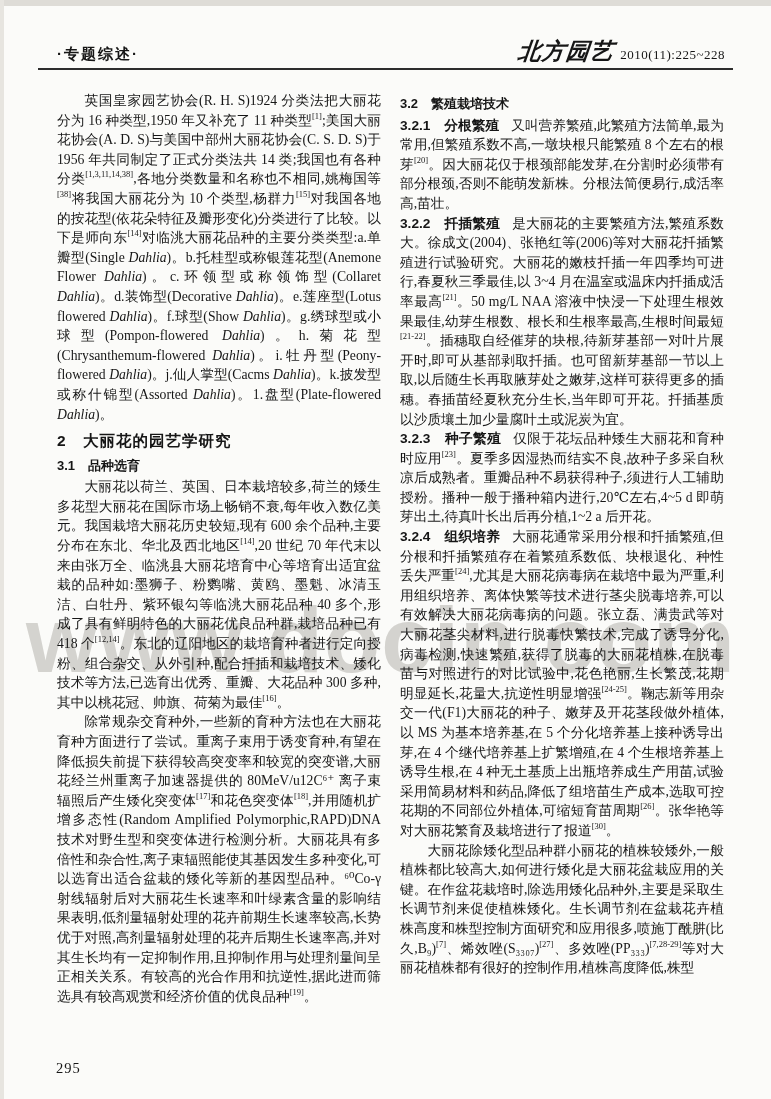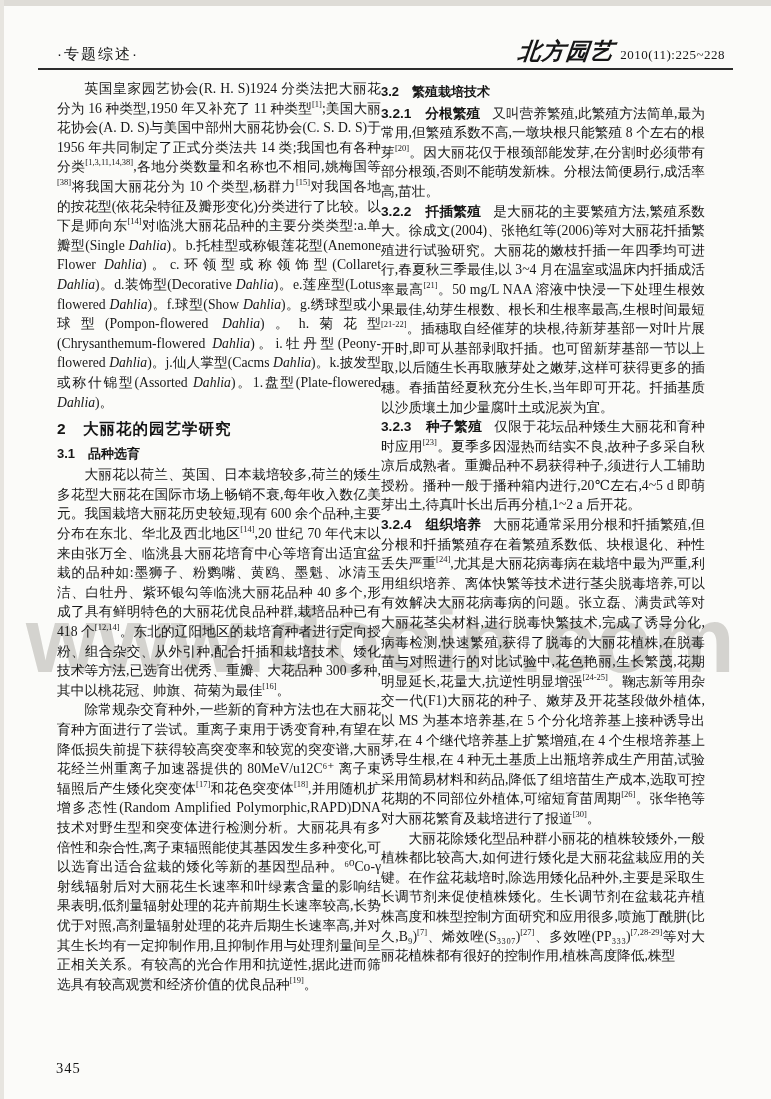--- a/index.html
+++ b/index.html
@@ -12,21 +12,21 @@
   .page{position:absolute;inset:0;background:#fbfbf9;}
   .scan-edge-top{position:absolute;top:0;left:0;right:0;height:6px;background:#dedcd7;}
   .scan-edge-left{position:absolute;top:0;left:0;width:4px;bottom:0;background:#e7e5e0;}
 
   .header{
     position:absolute;left:57px;right:46px;top:36px;height:30px;
     display:flex;justify-content:space-between;align-items:baseline;z-index:3;
   }
   .col-label{
     font-family:"Liberation Sans","DejaVu Sans",sans-serif;
-    font-weight:normal;font-size:15px;letter-spacing:2px;
+    font-weight:bold;font-size:15px;letter-spacing:2px;
   }
   .journal-block{display:flex;align-items:baseline;gap:6px;}
   .journal-name{
     font-size:23px;font-weight:bold;font-style:italic;
     font-family:"DejaVu Serif","Liberation Serif",serif;
     transform:skewX(-6deg);letter-spacing:1px;
   }
   .issue-info{font-size:13px;letter-spacing:0.5px;}
   .header-rule{
     position:absolute;left:38px;right:38px;top:68px;height:0;
@@ -34,22 +34,22 @@
   }
 
   .watermark{
     position:absolute;top:588px;left:26px;width:760px;z-index:1;
     font-family:"Liberation Sans","DejaVu Sans",sans-serif;
     font-weight:bold;font-size:92px;color:#d4d3cf;letter-spacing:1px;
     pointer-events:none;white-space:nowrap;
   }
 
   .columns{
-    position:absolute;top:79px;left:57px;width:667px;height:985px;
-    display:flex;z-index:2;overflow:hidden;
+    position:absolute;top:91px;left:57px;width:667px;height:985px;
+    display:flex;gap:19px;z-index:2;overflow:hidden;
   }
   .col{width:324px;font-size:13.7px;line-height:19.6px;text-align:justify;}
 
   .para{margin:0;}
   .para.indent{text-indent:2em;}
   sup{font-size:8.5px;vertical-align:super;line-height:0;}
   i{font-style:italic;}
 
   .sec-h1{
     font-family:"Liberation Sans","DejaVu Sans",sans-serif;
@@ -98,14 +98,14 @@
     <div class="col" id="right-col">
         <h4 class="sec-h2">3.2　繁殖栽培技术</h4>
         <p class="para"><span class="runin-label">3.2.1　分根繁殖</span><span>又叫营养繁殖,此繁殖方法简单,最为常用,但繁殖系数不高,一墩块根只能繁殖 8 个左右的根芽<sup>[20]</sup>。因大丽花仅于根颈部能发芽,在分割时必须带有部分根颈,否则不能萌发新株。分根法简便易行,成活率高,苗壮。</span></p>
         <p class="para"><span class="runin-label">3.2.2　扦插繁殖</span><span>是大丽花的主要繁殖方法,繁殖系数大。徐成文(2004)、张艳红等(2006)等对大丽花扦插繁殖进行试验研究。大丽花的嫩枝扦插一年四季均可进行,春夏秋三季最佳,以 3~4 月在温室或温床内扦插成活率最高<sup>[21]</sup>。50 mg/L NAA 溶液中快浸一下处理生根效果最佳,幼芽生根数、根长和生根率最高,生根时间最短<sup>[21-22]</sup>。插穗取自经催芽的块根,待新芽基部一对叶片展开时,即可从基部剥取扦插。也可留新芽基部一节以上取,以后随生长再取腋芽处之嫩芽,这样可获得更多的插穗。春插苗经夏秋充分生长,当年即可开花。扦插基质以沙质壤土加少量腐叶土或泥炭为宜。</span></p>
         <p class="para"><span class="runin-label">3.2.3　种子繁殖</span><span>仅限于花坛品种矮生大丽花和育种时应用<sup>[23]</sup>。夏季多因湿热而结实不良,故种子多采自秋凉后成熟者。重瓣品种不易获得种子,须进行人工辅助授粉。播种一般于播种箱内进行,20℃左右,4~5 d 即萌芽出土,待真叶长出后再分植,1~2 a 后开花。</span></p>
         <p class="para"><span class="runin-label">3.2.4　组织培养</span><span>大丽花通常采用分根和扦插繁殖,但分根和扦插繁殖存在着繁殖系数低、块根退化、种性丢失严重<sup>[24]</sup>,尤其是大丽花病毒病在栽培中最为严重,利用组织培养、离体快繁等技术进行茎尖脱毒培养,可以有效解决大丽花病毒病的问题。张立磊、满贵武等对大丽花茎尖材料,进行脱毒快繁技术,完成了诱导分化,病毒检测,快速繁殖,获得了脱毒的大丽花植株,在脱毒苗与对照进行的对比试验中,花色艳丽,生长繁茂,花期明显延长,花量大,抗逆性明显增强<sup>[24-25]</sup>。鞠志新等用杂交一代(F1)大丽花的种子、嫩芽及开花茎段做外植体,以 MS 为基本培养基,在 5 个分化培养基上接种诱导出芽,在 4 个继代培养基上扩繁增殖,在 4 个生根培养基上诱导生根,在 4 种无土基质上出瓶培养成生产用苗,试验采用简易材料和药品,降低了组培苗生产成本,选取可控花期的不同部位外植体,可缩短育苗周期<sup>[26]</sup>。张华艳等对大丽花繁育及栽培进行了报道<sup>[30]</sup>。</span></p>
         <p class="para indent">大丽花除矮化型品种群小丽花的植株较矮外,一般植株都比较高大,如何进行矮化是大丽花盆栽应用的关键。在作盆花栽培时,除选用矮化品种外,主要是采取生长调节剂来促使植株矮化。生长调节剂在盆栽花卉植株高度和株型控制方面研究和应用很多,喷施丁酰肼(比久,B₉)<sup>[7]</sup>、烯效唑(S₃₃₀₇)<sup>[27]</sup>、多效唑(PP₃₃₃)<sup>[7,28-29]</sup>等对大丽花植株都有很好的控制作用,植株高度降低,株型</p>
       </div>
   </div>
 
-  <div class="page-number">345</div>
+  <div class="page-number">295</div>
 </div>
 
 </body></html>

